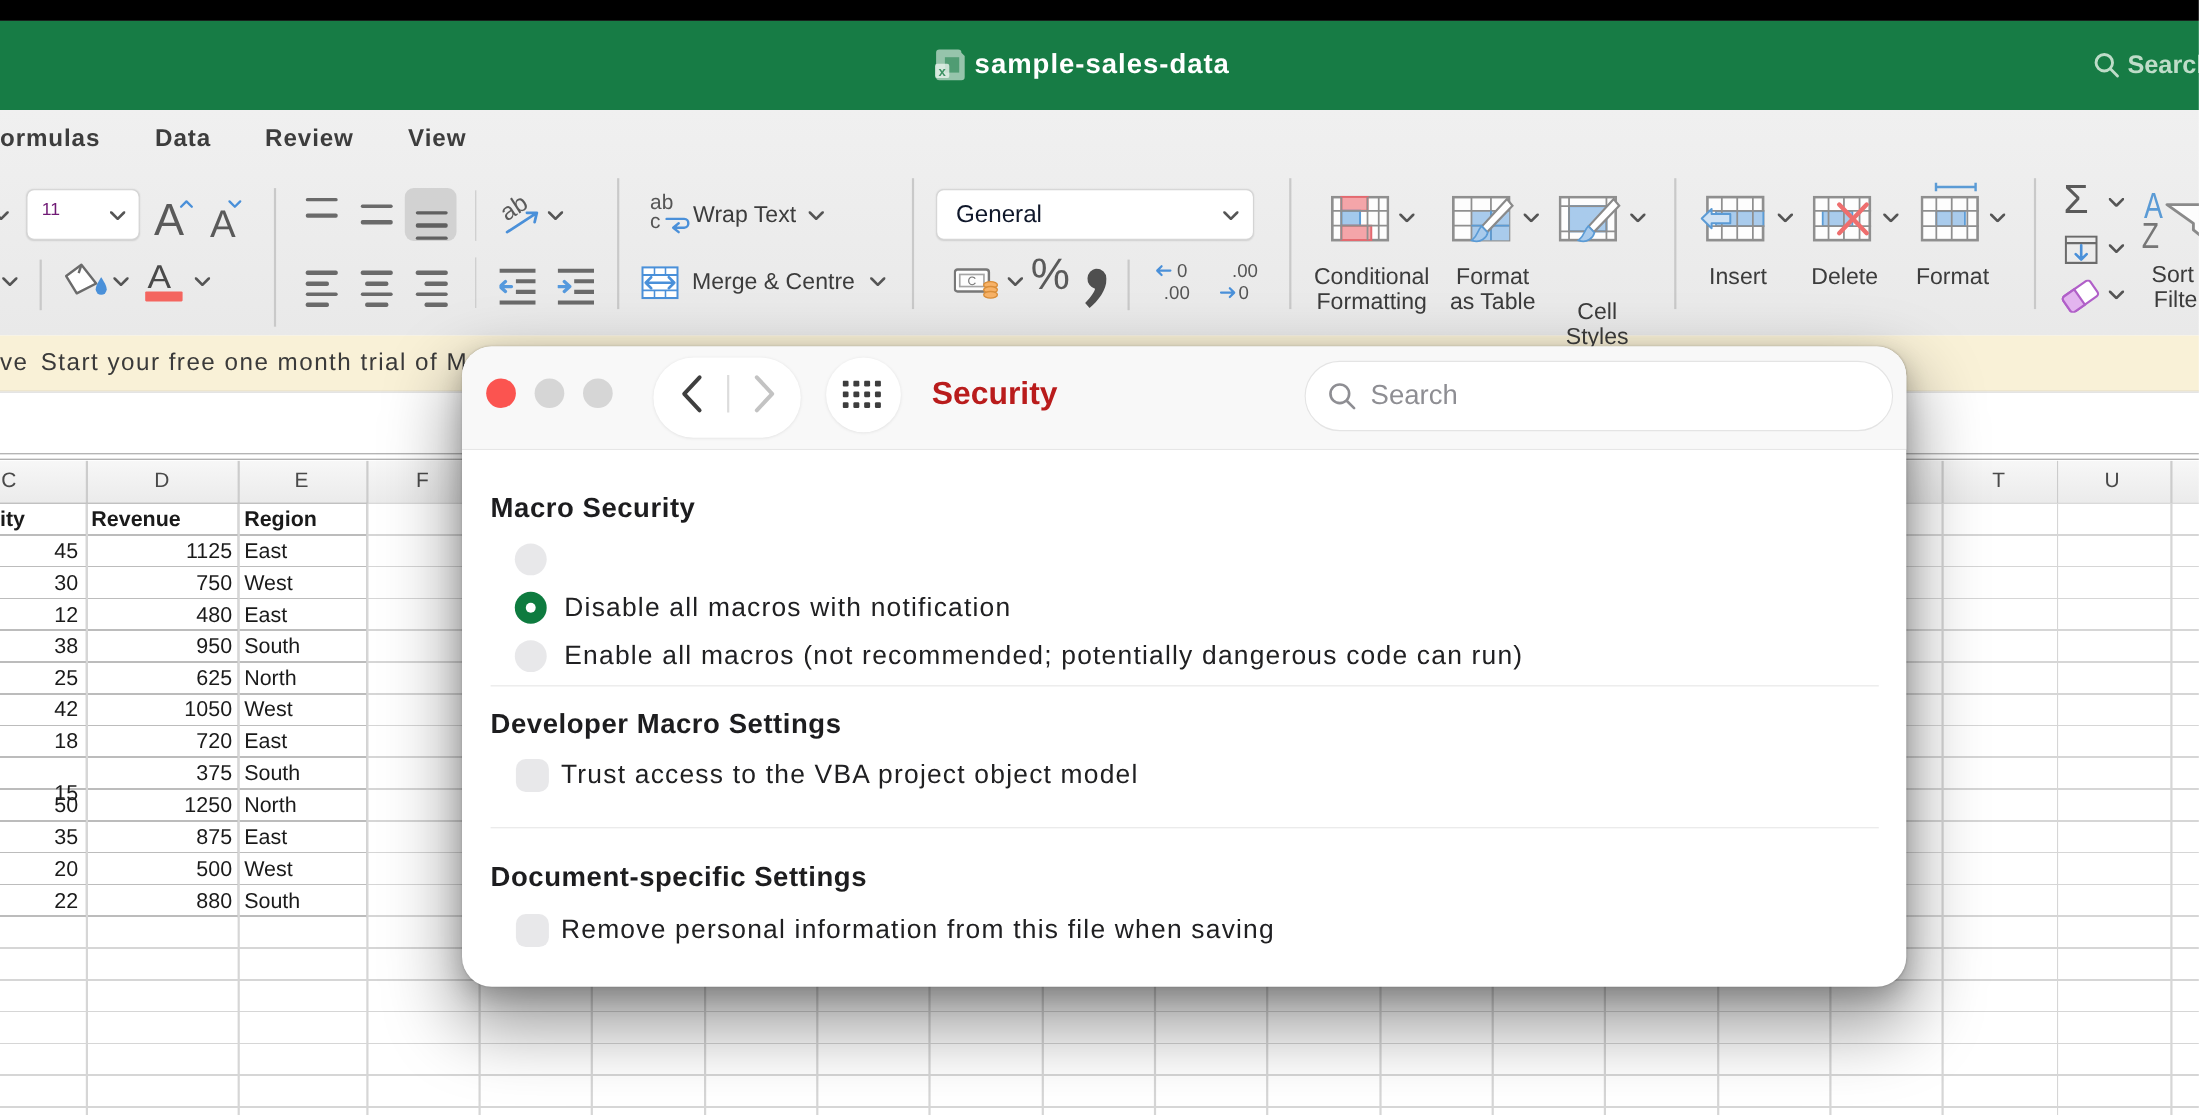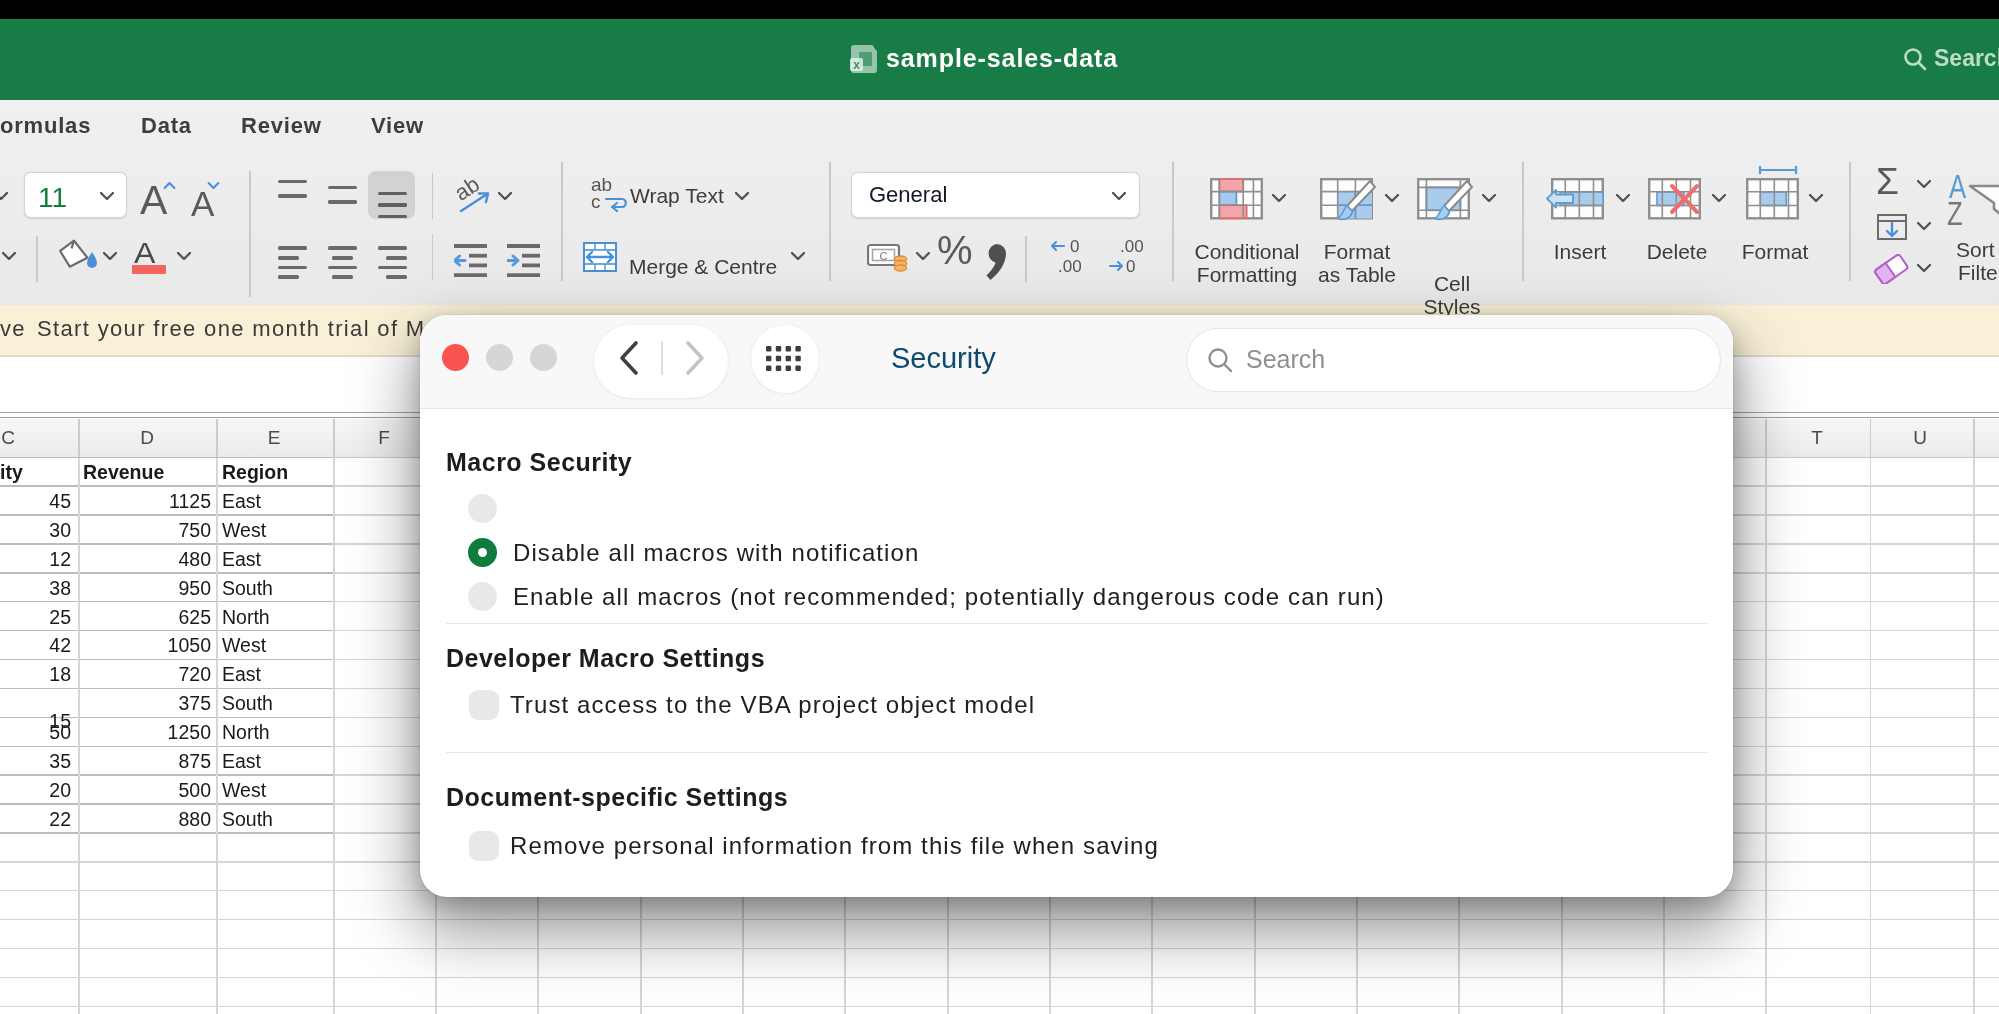--- a/index.html
+++ b/index.html
@@ -37,21 +37,21 @@
   
   #msgtext { left:37px; top:316px; font-size:22px; color:#3a3a3a; letter-spacing:1.35px; }
   #msgve { left:0px; top:316px; font-size:22px; color:#3a3a3a; letter-spacing:1.35px; }
   
   #dialog { left:420px; top:315px; width:1313px; height:582px; background:#fff; border-radius:27px;
     box-shadow:0 30px 65px 6px rgba(0,0,0,0.40), 0 8px 22px rgba(0,0,0,0.20), 0 0 2px rgba(0,0,0,0.16); }
   #dlghead { position:absolute; left:0; top:0; width:100%; height:94px; background:#f8f8f8; border-bottom:1.5px solid #e4e4e4; border-radius:27px 27px 0 0; }
   .tl { position:absolute; top:29px; width:27px; height:27px; border-radius:50%; }
   #navpill { position:absolute; left:174px; top:10px; width:134px; height:73px; background:#fff; border-radius:37px; box-shadow:0 0.5px 3px rgba(0,0,0,0.10); }
   #gridbtn { position:absolute; left:331px; top:12px; width:68px; height:68px; background:#fff; border-radius:50%; box-shadow:0 0.5px 3px rgba(0,0,0,0.10); }
-  #dlgtitle { position:absolute; left:427px; top:27px; font-size:29px; font-weight:normal; color:#0c4a6e;margin-left:44px; }
+  #dlgtitle { position:absolute; left:427px; top:27px; font-size:29px; font-weight:bold; color:#b91c1c; }
   #searchpill { position:absolute; left:766px; top:13px; width:535px; height:64px; background:#fff; border:1.5px solid #e4e4e4; border-radius:32px; }
   .dhead { position:absolute; font-size:25px; font-weight:bold; color:#1d1d1f; letter-spacing:0.5px; }
   .dtext { position:absolute; font-size:24px; color:#202022; white-space:nowrap; line-height:29px; letter-spacing:1.1px; }
   .radio { position:absolute; width:29px; height:29px; border-radius:50%; background:#e8e8ea; }
   .radio.sel { background:#0e7b3f; }
   .radio.sel::after { content:""; position:absolute; left:10px; top:10px; width:9px; height:9px; border-radius:50%; background:#fff; }
   .cbox { position:absolute; width:30px; height:30px; border-radius:9px; background:#e8e8ea; }
   .dsep { position:absolute; left:26px; width:1262px; height:1px; background:#e6e6e6; }
 </style>
 </head>
@@ -198,21 +198,21 @@
 <div class="abs" style="left:378.0px; top:246.3px; width:29px; height:32.9px;">
       <div style="position:absolute; left:0.0px; top:0.0px; width:29px; height:3.8px; background:#6a6a6a; border-radius:1.6px;"></div>
       <div style="position:absolute; left:8.0px; top:9.7px; width:21px; height:3.8px; background:#6a6a6a; border-radius:1.6px;"></div>
       <div style="position:absolute; left:0.0px; top:19.4px; width:29px; height:3.8px; background:#6a6a6a; border-radius:1.6px;"></div>
       <div style="position:absolute; left:8.0px; top:29.1px; width:21px; height:3.8px; background:#6a6a6a; border-radius:1.6px;"></div>
     </div>
     <svg class="abs" style="left:-6px;top:192px;" width="14" height="8" viewBox="0 0 14 8">
       <path d="M1 1 L7 7 L13 1" fill="none" stroke="#555" stroke-width="2.4" stroke-linecap="round" stroke-linejoin="round"></path>
     </svg>
 <div class="combo" style="left:24px; top:172px; width:103px; height:46px;"></div>
-<div class="abs" style="left:38px; top:182px; font-size:28px; color:#15803d;">11</div>
+<div class="abs" style="left:38px; top:182px; font-size:16px; color:#701a75;">11</div>
 <svg class="abs" style="left:100px;top:192px;" width="14" height="8" viewBox="0 0 14 8">
       <path d="M1 1 L7 7 L13 1" fill="none" stroke="#555" stroke-width="2.4" stroke-linecap="round" stroke-linejoin="round"></path>
     </svg>
 <div class="abs" style="left:140px; top:180px; font-size:41px; color:#5a5a5a; line-height:41px;">A</div>
 <svg class="abs" style="left:163px;top:181px;" width="13" height="9" viewBox="0 0 16 10">
       <path d="M2 8 L8 2 L14 8" fill="none" stroke="#4a90d9" stroke-width="2.6" stroke-linecap="round" stroke-linejoin="round"></path>
     </svg>
 <div class="abs" style="left:191px; top:186px; font-size:35px; color:#5a5a5a; line-height:35px;">A</div>
 <svg class="abs" style="left:207px;top:181px;" width="13" height="9" viewBox="0 0 16 10">
       <path d="M2 2 L8 8 L14 2" fill="none" stroke="#4a90d9" stroke-width="2.6" stroke-linecap="round" stroke-linejoin="round"></path>
@@ -419,21 +419,21 @@
 <svg class="abs" style="left:583px;top:242px;" width="34" height="30" viewBox="0 0 34 30">
       <rect x="1" y="1" width="32" height="28" fill="#fff" stroke="#4a90d9" stroke-width="2"></rect>
       <line x1="1" y1="8" x2="33" y2="8" stroke="#4a90d9" stroke-width="1.6"></line>
       <line x1="1" y1="22" x2="33" y2="22" stroke="#4a90d9" stroke-width="1.6"></line>
       <line x1="12" y1="1" x2="12" y2="8" stroke="#4a90d9" stroke-width="1.4"></line>
       <line x1="22" y1="1" x2="22" y2="8" stroke="#4a90d9" stroke-width="1.4"></line>
       <line x1="12" y1="22" x2="12" y2="29" stroke="#4a90d9" stroke-width="1.4"></line>
       <line x1="22" y1="22" x2="22" y2="29" stroke="#4a90d9" stroke-width="1.4"></line>
       <path d="M4 15 L30 15 M9 10 L4 15 L9 20 M25 10 L30 15 L25 20" fill="none" stroke="#4a90d9" stroke-width="2.4" stroke-linecap="round" stroke-linejoin="round"></path>
     </svg>
-<div class="rlabel" style="left:629px; top:245px;margin-top:10px;">Merge &amp; Centre</div>
+<div class="rlabel" style="left:629px; top:245px;">Merge &amp; Centre</div>
 <svg class="abs" style="left:791px;top:252px;" width="14" height="8" viewBox="0 0 14 8">
       <path d="M1 1 L7 7 L13 1" fill="none" stroke="#555" stroke-width="2.4" stroke-linecap="round" stroke-linejoin="round"></path>
     </svg>
 <div class="sep" style="left:829px; top:162px; height:119px; background:#c9c9c9;"></div>
 <svg class="abs" style="left:867px;top:243px;" width="42" height="30" viewBox="0 0 42 30">
       <rect x="1" y="2" width="31" height="20" rx="2.5" fill="#fdfdfd" stroke="#777" stroke-width="2.2"></rect>
       <rect x="5.5" y="6.5" width="22" height="11" fill="none" stroke="#a5a5a5" stroke-width="1.5"></rect>
       <text x="16.5" y="16.5" font-size="11" fill="#777" text-anchor="middle">C</text>
       <g fill="#f7b267" stroke="#d98e3a" stroke-width="1.3">
         <ellipse cx="33.5" cy="16" rx="6.2" ry="3"></ellipse>

